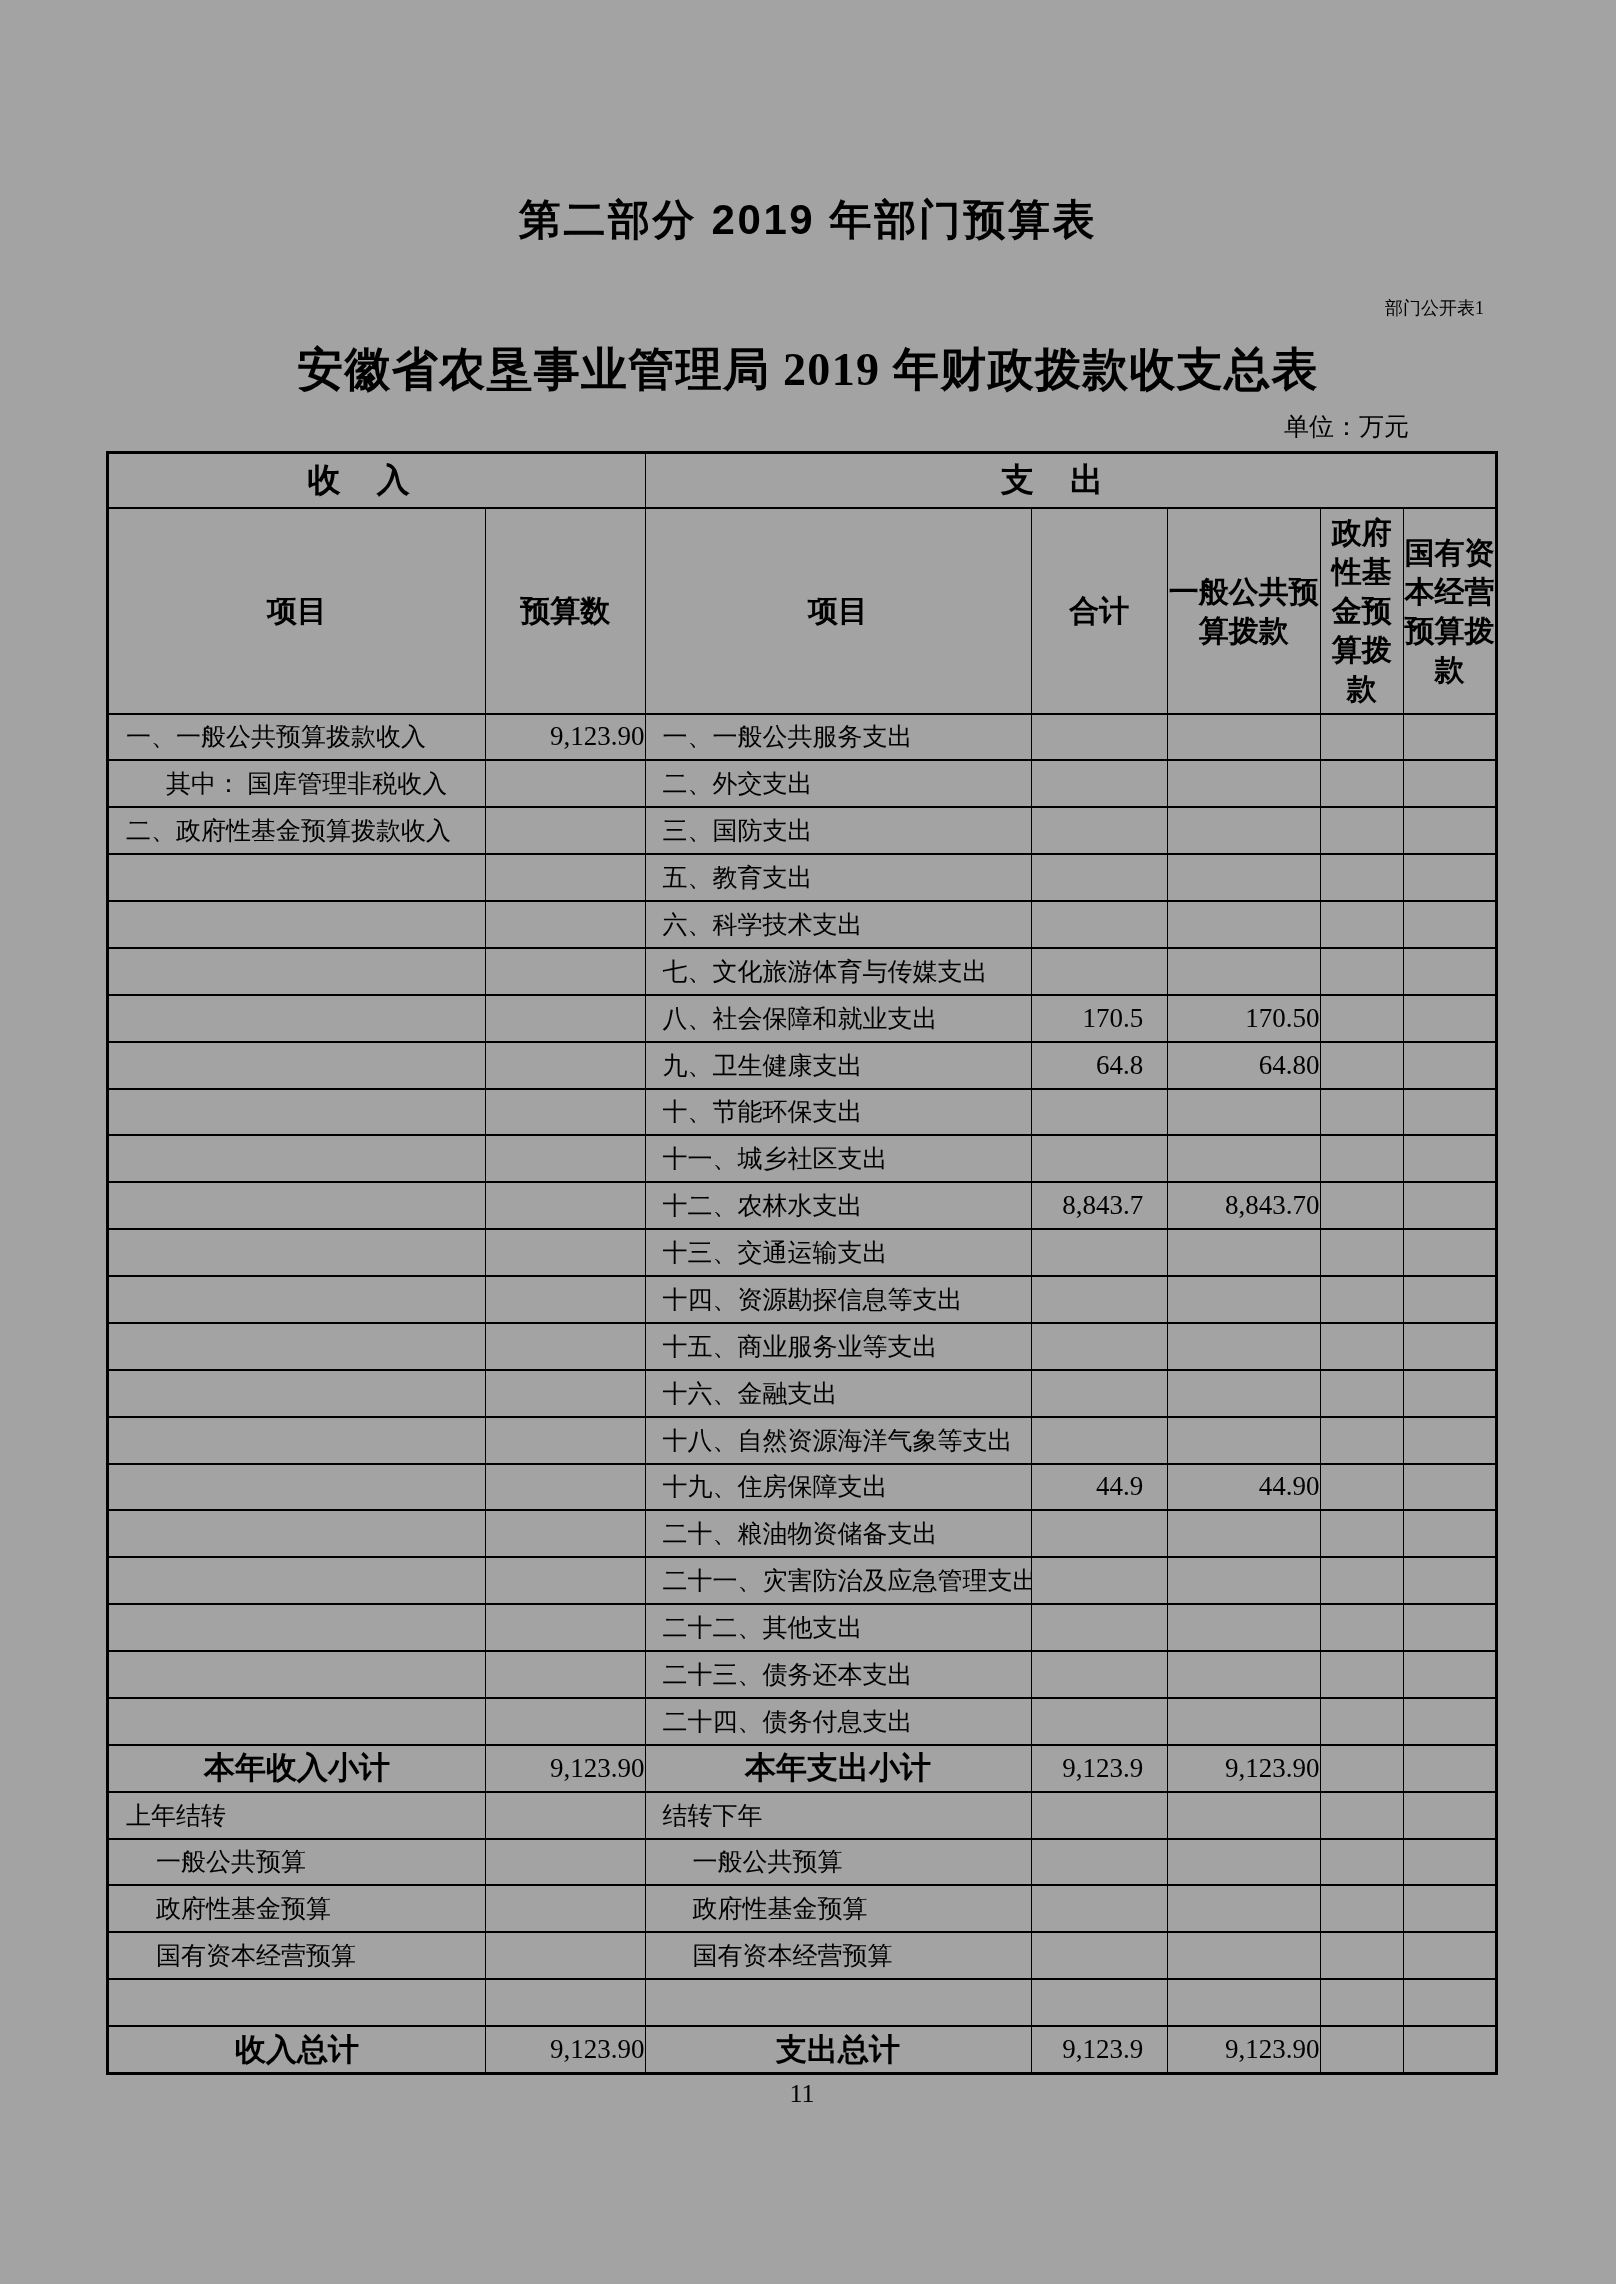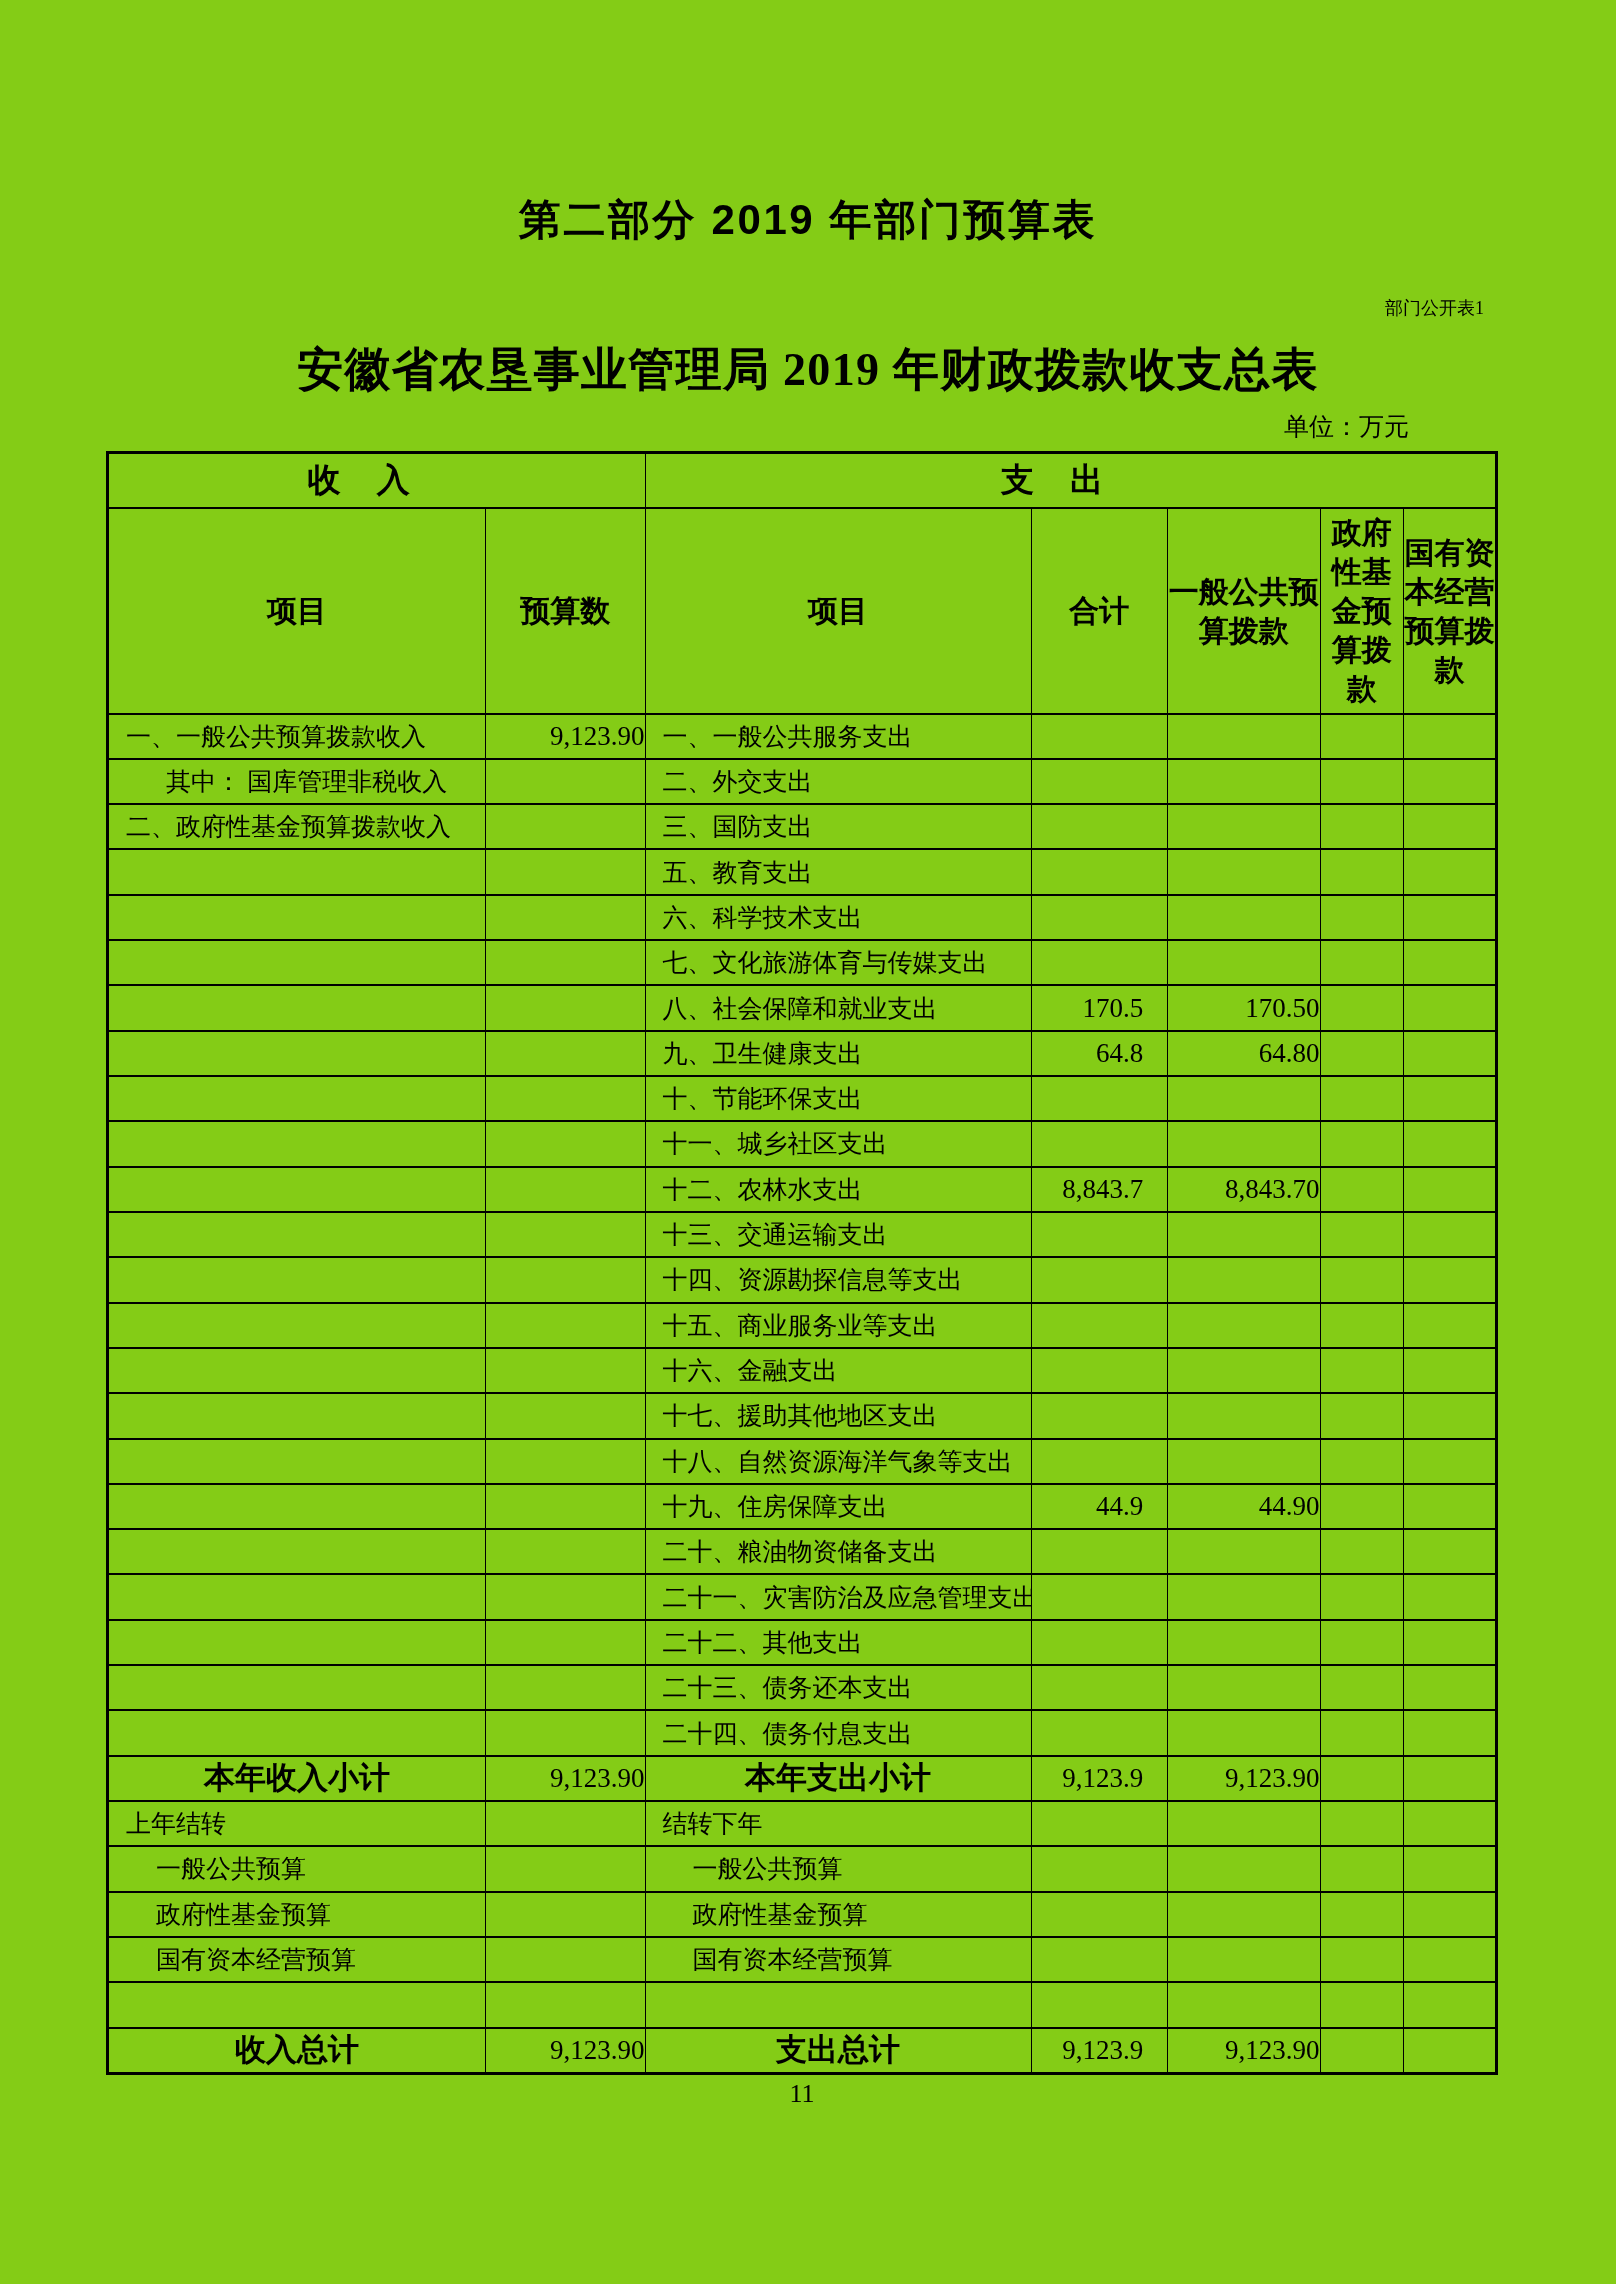--- a/index.html
+++ b/index.html
@@ -1,19 +1,19 @@
 <!DOCTYPE html>
 <html style="font-size:10.4px"><head>
 <meta charset="utf-8">
 <style>
   html,body{margin:0;padding:0;background:#888;}
   .page{
     position:relative;
     width:1616px;height:2284px;
-    background:#84cc16;
+    background:#a3a3a3;
     font-family:"Liberation Serif","DejaVu Serif",serif;
     color:#000;
     overflow:hidden;
   }
   .section-title{
     position:absolute;top:192px;left:0;right:0;
     text-align:center;
     font-family:"Liberation Sans","DejaVu Sans",sans-serif;
     font-weight:bold;font-size:42px;letter-spacing:2.6px;
   }
@@ -247,29 +247,20 @@
             <td class="num"></td>
             <td class="label item">十六、金融支出</td>
             <td class="num c4"></td>
             <td class="num"></td>
             <td class="num"></td>
             <td class="num"></td>
           </tr>
           <tr class="datarow">
             <td class="label item"></td>
             <td class="num"></td>
-            <td class="label item">十七、援助其他地区支出</td>
-            <td class="num c4"></td>
-            <td class="num"></td>
-            <td class="num"></td>
-            <td class="num"></td>
-          </tr>
-          <tr class="datarow">
-            <td class="label item"></td>
-            <td class="num"></td>
             <td class="label item">十八、自然资源海洋气象等支出</td>
             <td class="num c4"></td>
             <td class="num"></td>
             <td class="num"></td>
             <td class="num"></td>
           </tr>
           <tr class="datarow">
             <td class="label item"></td>
             <td class="num"></td>
             <td class="label item">十九、住房保障支出</td>

